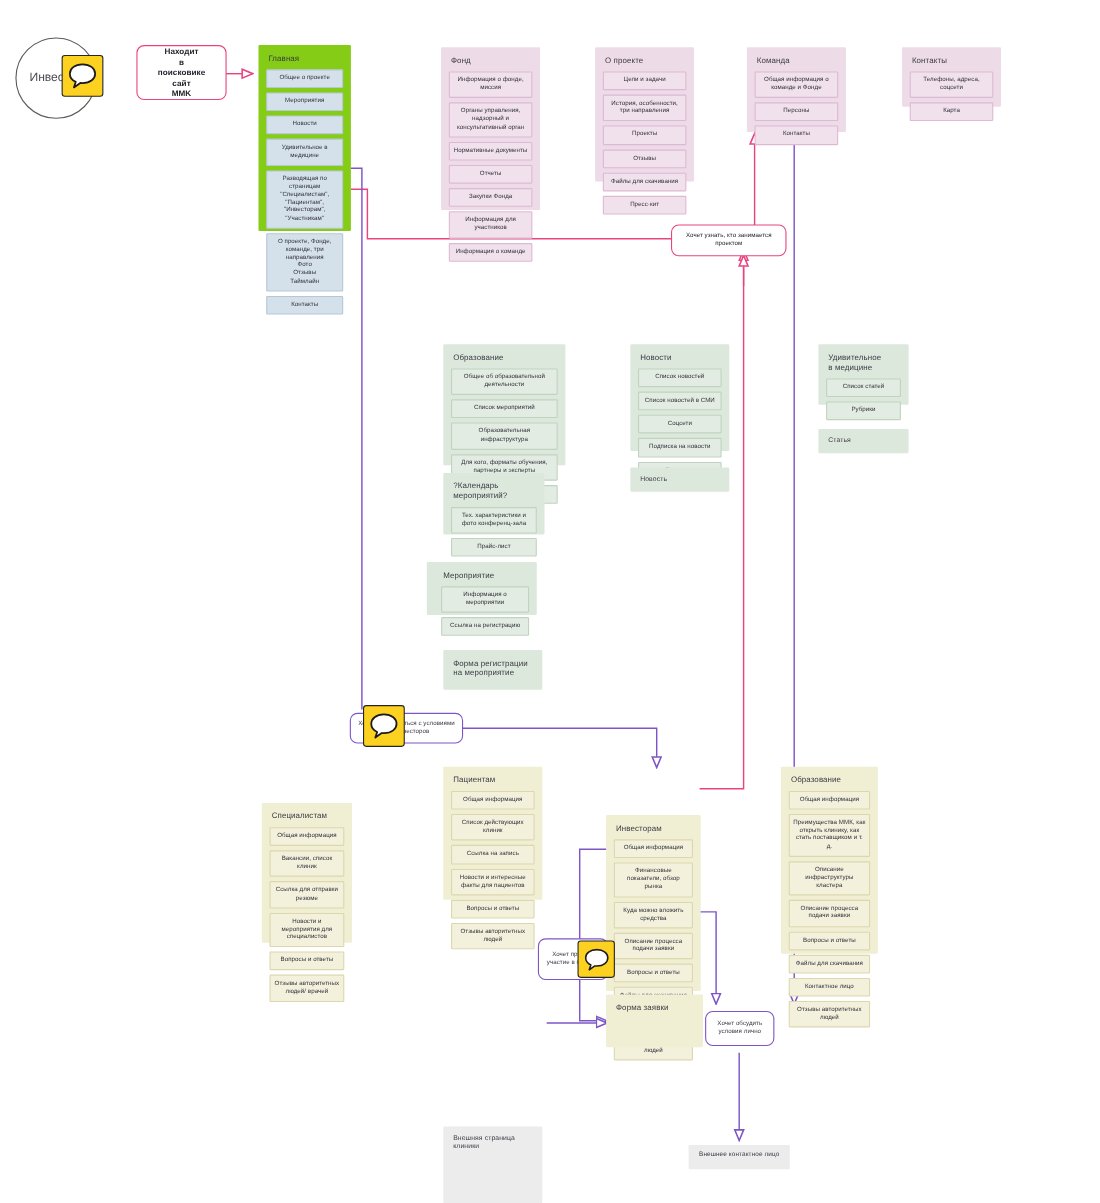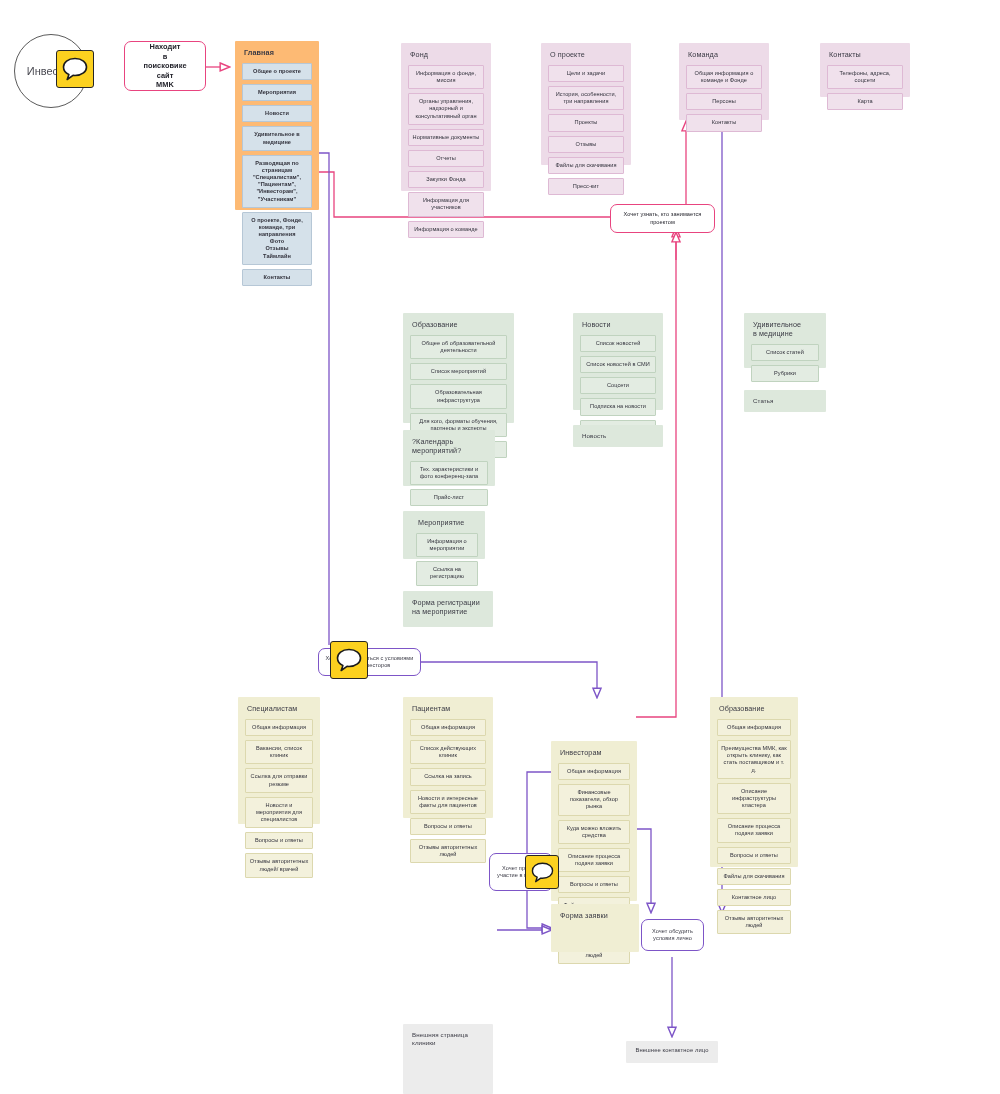--- a/index.html
+++ b/index.html
@@ -40,21 +40,21 @@
     text-align:center;
     padding:4px 3px;
     margin:0 0 4px 0;
     border-radius:1px;
     color:#32323c;
     letter-spacing:.05px;
   }
   .item:last-child{margin-bottom:0;}
 
   
-  .blue{background:#fdba74;font-weight:bold;}
+  .blue{background:#84cc16;}
   .blue .item{background:#d5e1ea;border:.6px solid #b6c7d6;}
   .pink{background:#eddbe8;}
   .pink .item{background:#f0e1ec;border:.6px solid #deb9d4;}
   .green{background:#dde8dc;}
   .green .item{background:#e3ece2;border:.6px solid #c0d3bf;}
   .cream{background:#f0eed3;}
   .cream .item{background:#f3f1dc;border:.6px solid #dcd8ae;}
   .grey{background:#ececec;}
 
   .plain{ }           
@@ -225,21 +225,21 @@
     <div class="item">Для кого, форматы обучения, партнеры и эксперты</div>
     <div class="item">Новости и статьи</div>
   </div>
 
   <div class="card green" style="left:403px;top:430px;width:92px;height:56px;">
     <div class="card-title">?Календарь мероприятий?</div>
     <div class="item">Тех. характеристики и фото конференц-зала</div>
     <div class="item">Прайс-лист</div>
   </div>
 
-  <div class="card green" style="left:403px;top:511px;width:82px;height:48px;padding-left:13px;">
+  <div class="card green" style="left:388px;top:511px;width:100px;height:48px;padding-left:13px;">
     <div class="card-title">Мероприятие</div>
     <div class="item">Информация о мероприятии</div>
     <div class="item">Ссылка на регистрацию</div>
   </div>
 
   <div class="card green plain" style="left:403px;top:591px;width:90px;height:36px;">
     <div class="card-title" style="white-space:pre-line;">Форма регистрации
 на мероприятие</div>
   </div>
 
@@ -260,21 +260,21 @@
     <div class="card-title" style="white-space:pre-line;">Удивительное
 в медицине</div>
     <div class="item">Список статей</div>
     <div class="item">Рубрики</div>
   </div>
 
   <div class="card green plain" style="left:744px;top:390px;width:82px;height:22px;">
     <div class="card-title" style="font-size:6.2px;">Статья</div>
   </div>
 
-  <div class="card cream" style="left:238px;top:697px;width:82px;height:127px;">
+  <div class="card cream" style="left:238px;top:730px;width:82px;height:127px;">
     <div class="card-title">Специалистам</div>
     <div class="item">Общая информация</div>
     <div class="item">Вакансии, список клиник</div>
     <div class="item">Ссылка для отправки резюме</div>
     <div class="item">Новости и мероприятия для специалистов</div>
     <div class="item">Вопросы и ответы</div>
     <div class="item">Отзывы авторитетных людей/ врачей</div>
   </div>
 
   <div class="card cream" style="left:403px;top:697px;width:90px;height:121px;">

